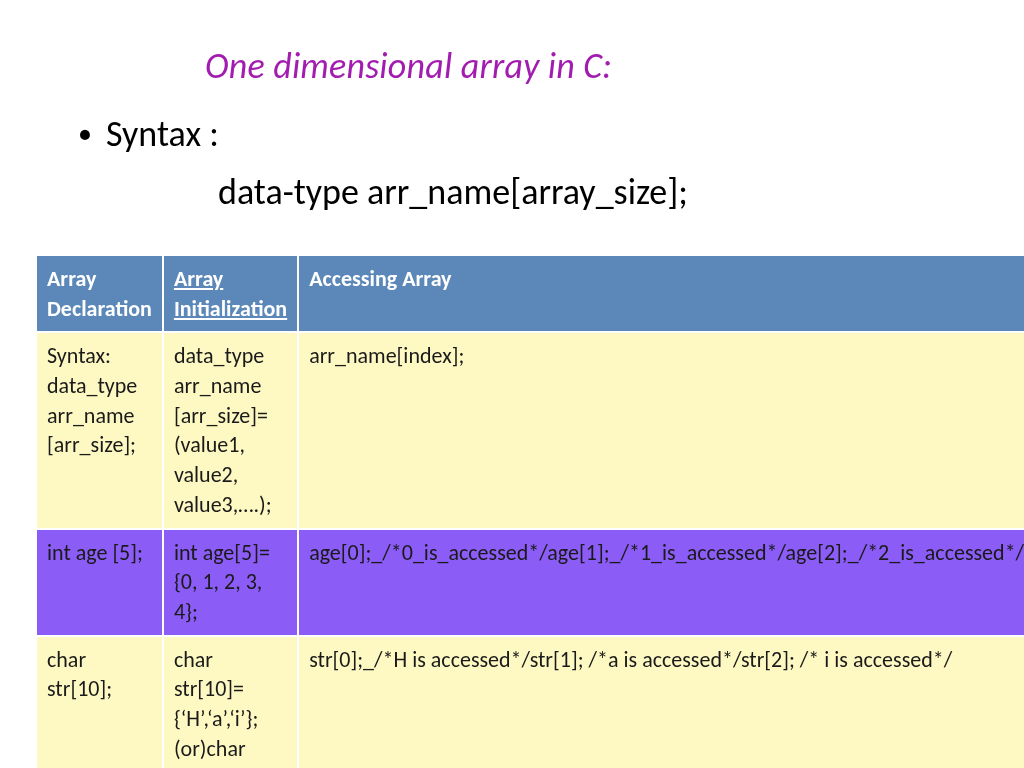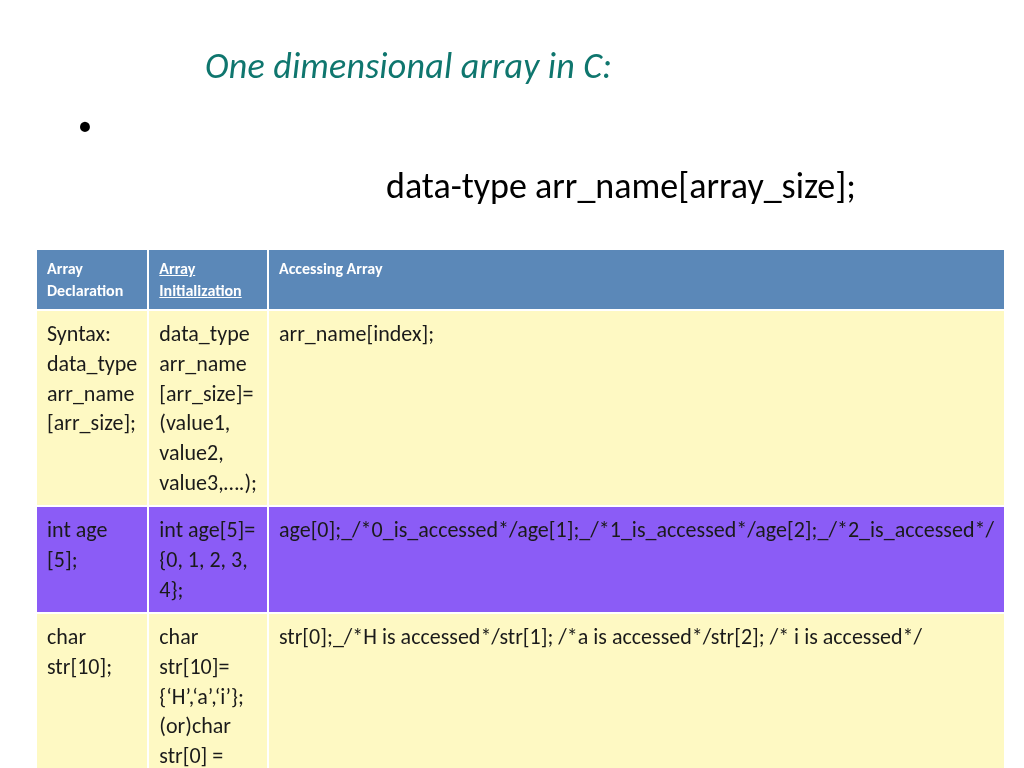--- a/index.html
+++ b/index.html
@@ -9,21 +9,21 @@
     background: #ffffff;
     font-family: Calibri, "Segoe UI", Arial, sans-serif;
     color: #1a1a1a;
     padding-top: 44px;
     overflow: hidden;
   }
   .title {
     font-size: 36px;
     font-style: italic;
     font-weight: 500;
-    color: #0f766e;
+    color: #a21caf;
     text-align: left;
     padding-left: 205px;
     letter-spacing: 0.2px;
   }
   .bullet-row {
     display: flex;
     align-items: center;
     padding-left: 78px;
     margin-top: 24px;
     font-size: 36px;
@@ -31,55 +31,55 @@
   }
   .bullet-dot {
     font-size: 28px;
     margin-right: 14px;
     line-height: 1;
   }
   .syntax-line {
     font-size: 36px;
     color: #000;
     padding-left: 218px;
-    margin-top: 24px;
-    text-align: center;
+    margin-top: 14px;
   }
   .tbl {
     margin: 40px 35px 0 35px;
     width: calc(100% - 70px);
     border-collapse: collapse;
     font-size: 22px;
   }
   .tbl th, .tbl td {
     border: 2px solid #ffffff;
     text-align: left;
     vertical-align: top;
     padding: 8px 10px 8px 10px;
     line-height: 1.35;
   }
   .tbl th {
     background: #5b88b8;
     color: #ffffff;
     font-weight: 700;
-    font-size: 16px;
+    font-size: 22px;
   }
   .tbl tr.row-a td { background: #fef9c3; color: #1a1a1a; }
   .tbl tr.row-b td { background: #8b5cf6; color: #1a1a1a; }
   .col1 { width: 23%; }
   .col2 { width: 27%; text-decoration: underline; }
   .col3 { width: 50%; }
 </style>
 </head>
 <body>
 
 <div class="title">One dimensional array in C:</div>
 
 <div class="bullet-row">
   <span class="bullet-dot">•</span>
+  <span>Syntax :</span>
 </div>
 
 <div class="syntax-line">data-type  arr_name[array_size];</div>
 
 <table class="tbl">
   <thead>
     <tr>
       <th class="col1">Array Declaration</th>
       <th class="col2">Array Initialization</th>
       <th class="col3">Accessing Array</th>

